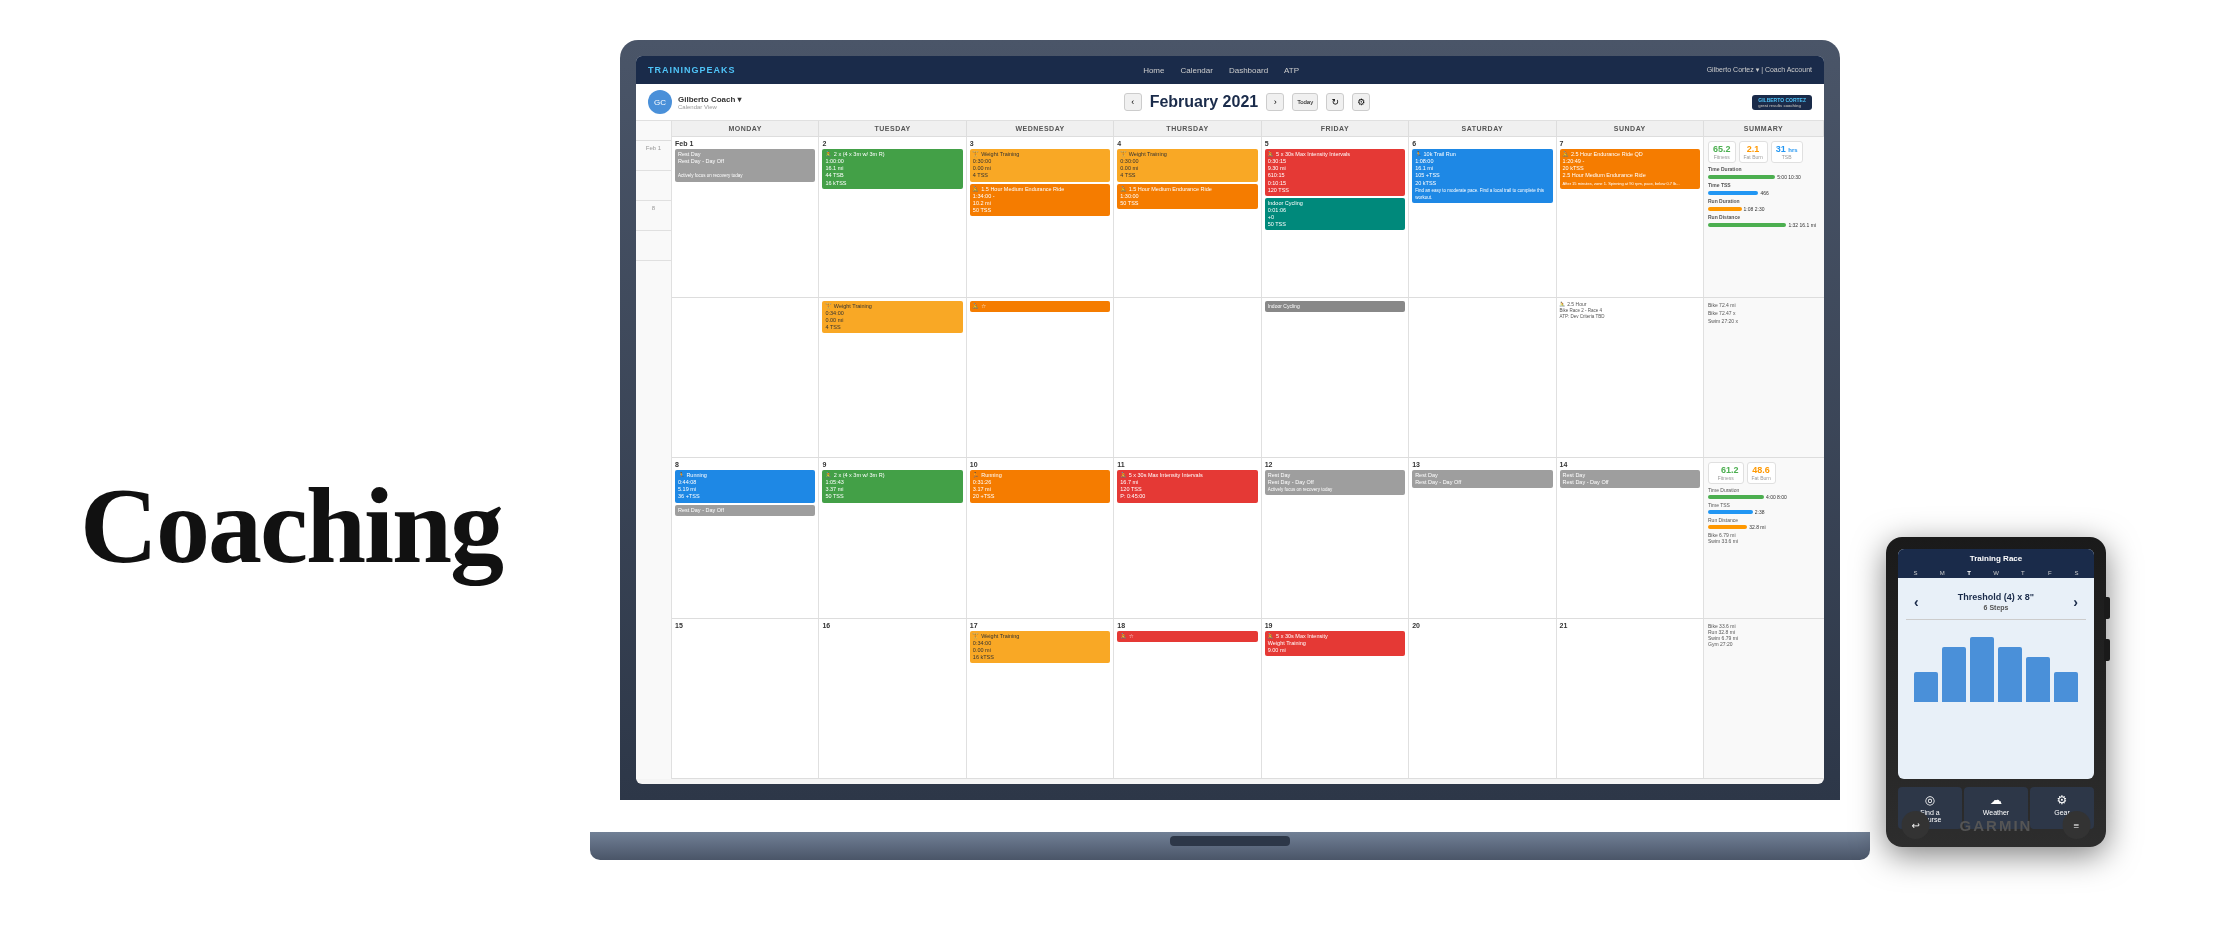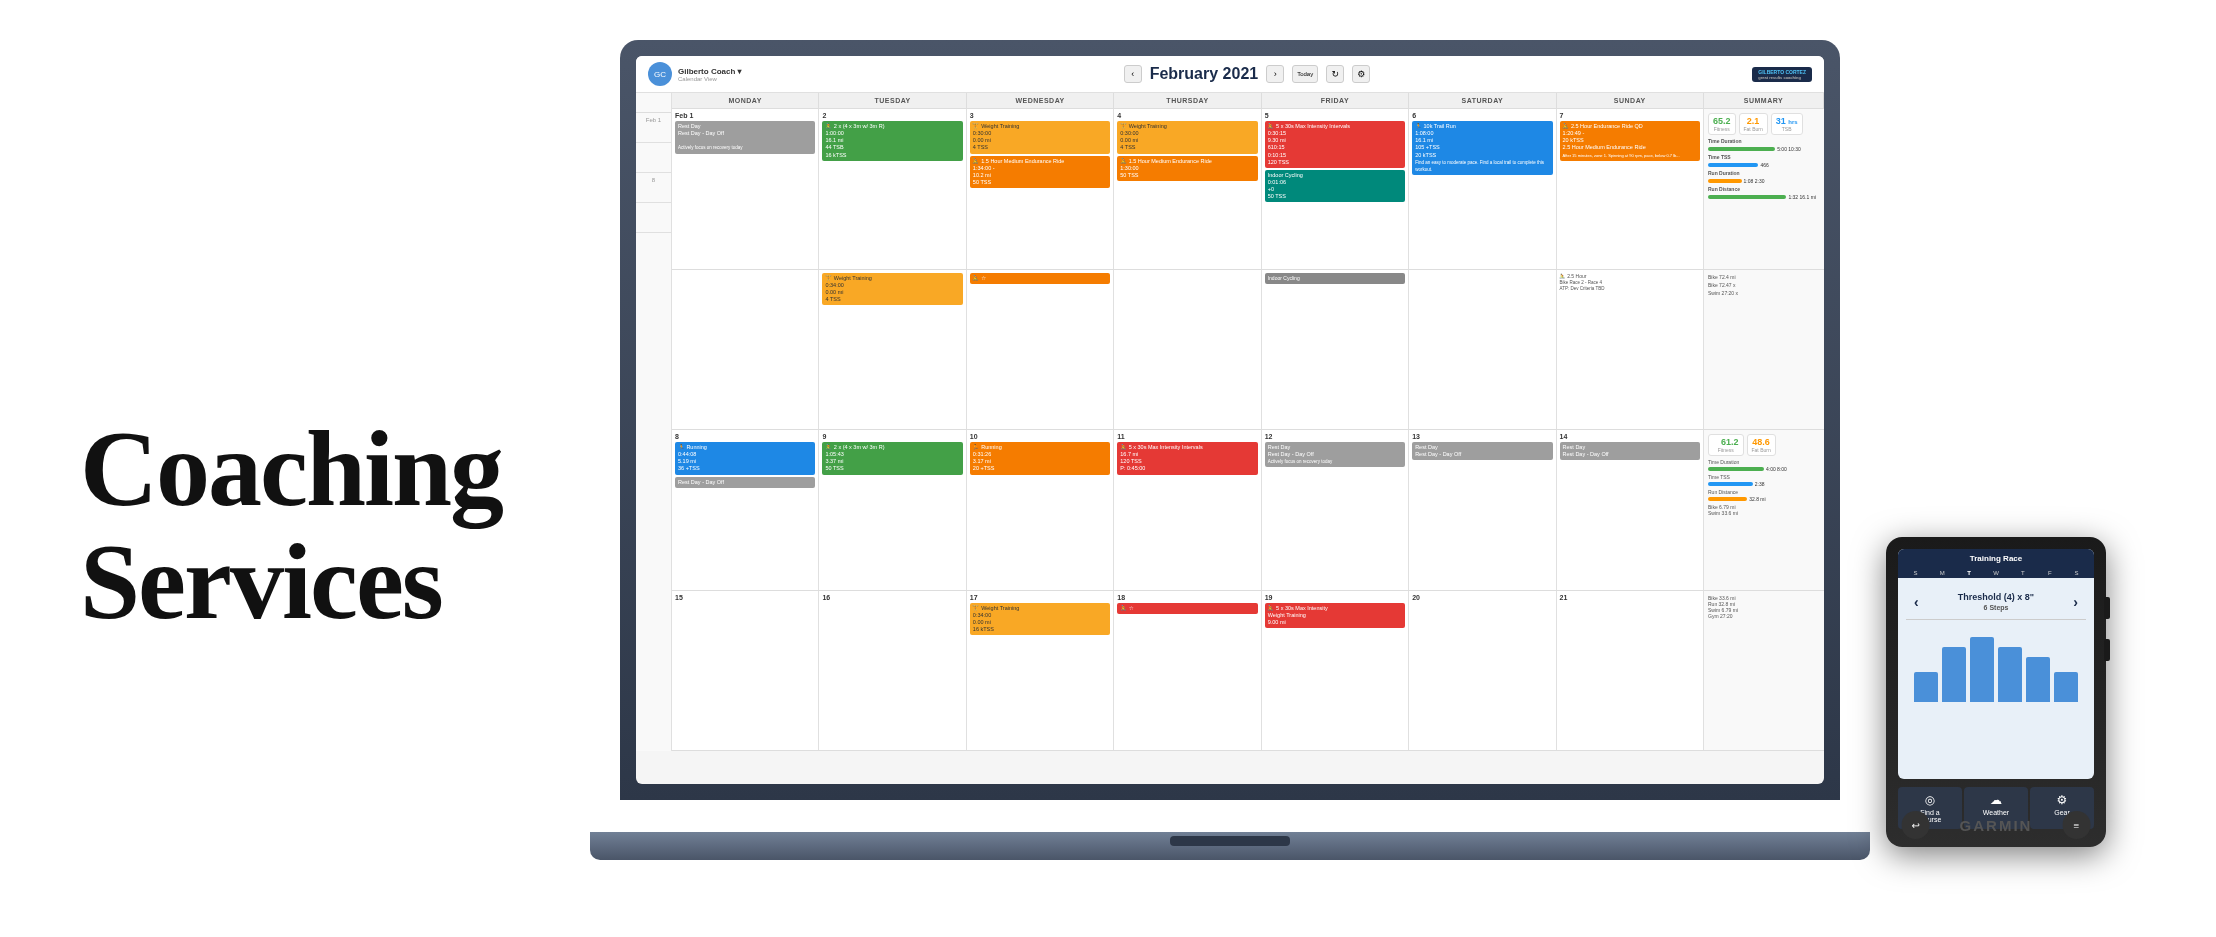--- a/index.html
+++ b/index.html
@@ -484,30 +484,41 @@
       text-align: right;
     }
   </style>
 </head>
 <body>
 
 <div class="left-section">
   <h1 class="main-heading">
     <br>
     <span>Coaching</span><br>
-    <span>Services</span>
   </h1>
 </div>
 
 <div class="laptop-container">
   <div class="laptop-body">
     <div class="laptop-screen">
 
       <div class="tp-app">
 
+        <div class="tp-nav">
+          <span class="tp-logo">TRAININGPEAKS</span>
+          <div class="tp-nav-links">
+            <span class="tp-nav-link">Home</span>
+            <span class="tp-nav-link">Calendar</span>
+            <span class="tp-nav-link">Dashboard</span>
+            <span class="tp-nav-link">ATP</span>
+          </div>
+          <div class="tp-nav-right">
+            <span class="tp-nav-user">Gilberto Cortez ▾  |  Coach Account</span>
+          </div>
+        </div>
 
         <div class="tp-cal-header">
           <div class="tp-cal-user">
             <div class="tp-avatar">GC</div>
             <div>
               <div class="tp-user-name">Gilberto Coach ▾</div>
               <div style="font-size:6px;color:#999;">Calendar View</div>
             </div>
           </div>
           <div style="display:flex;align-items:center;gap:8px;">

